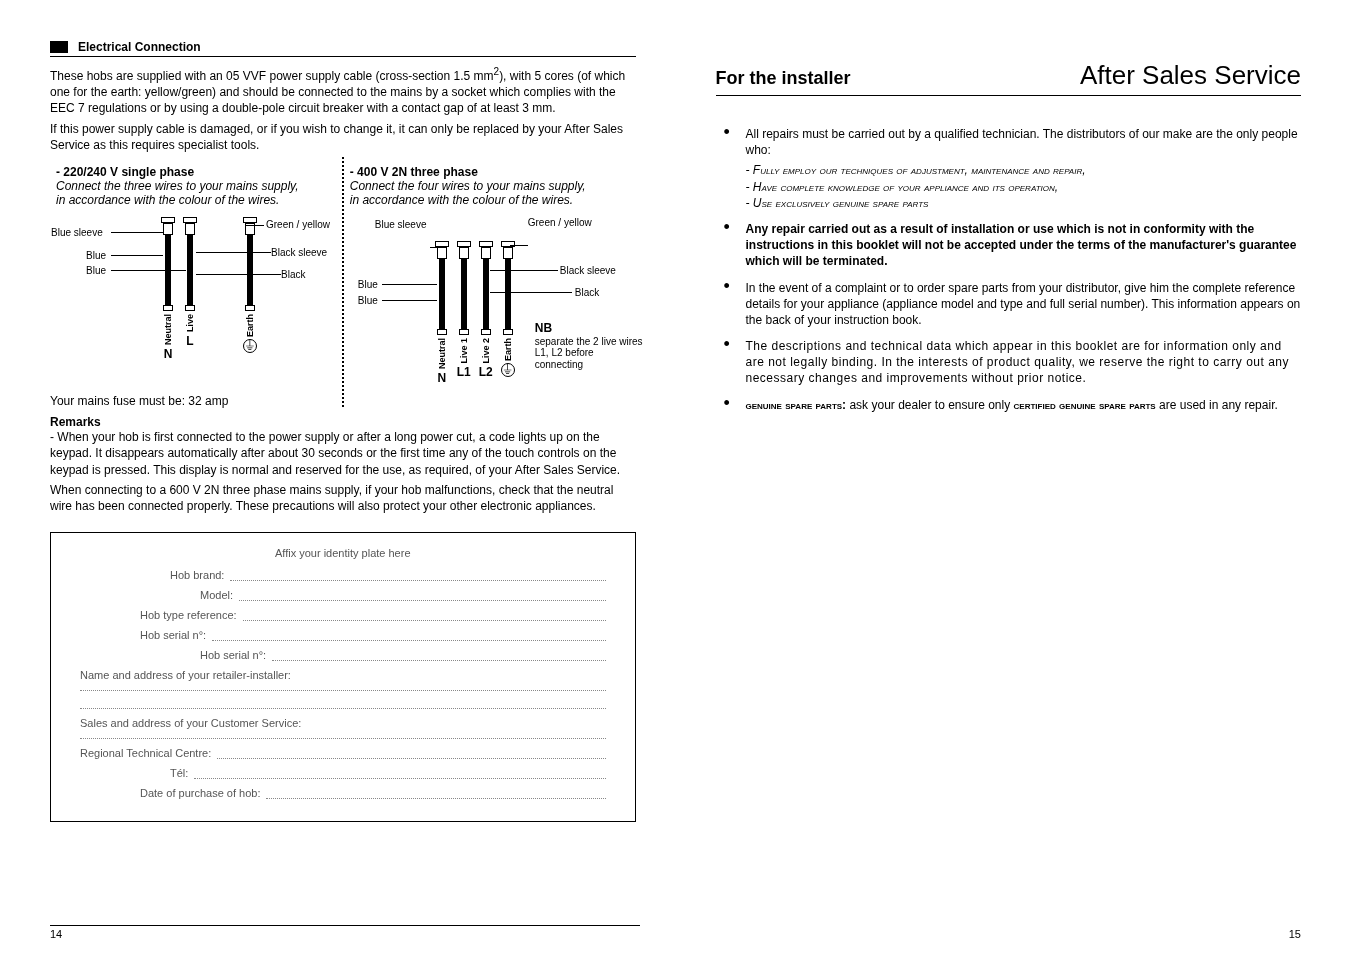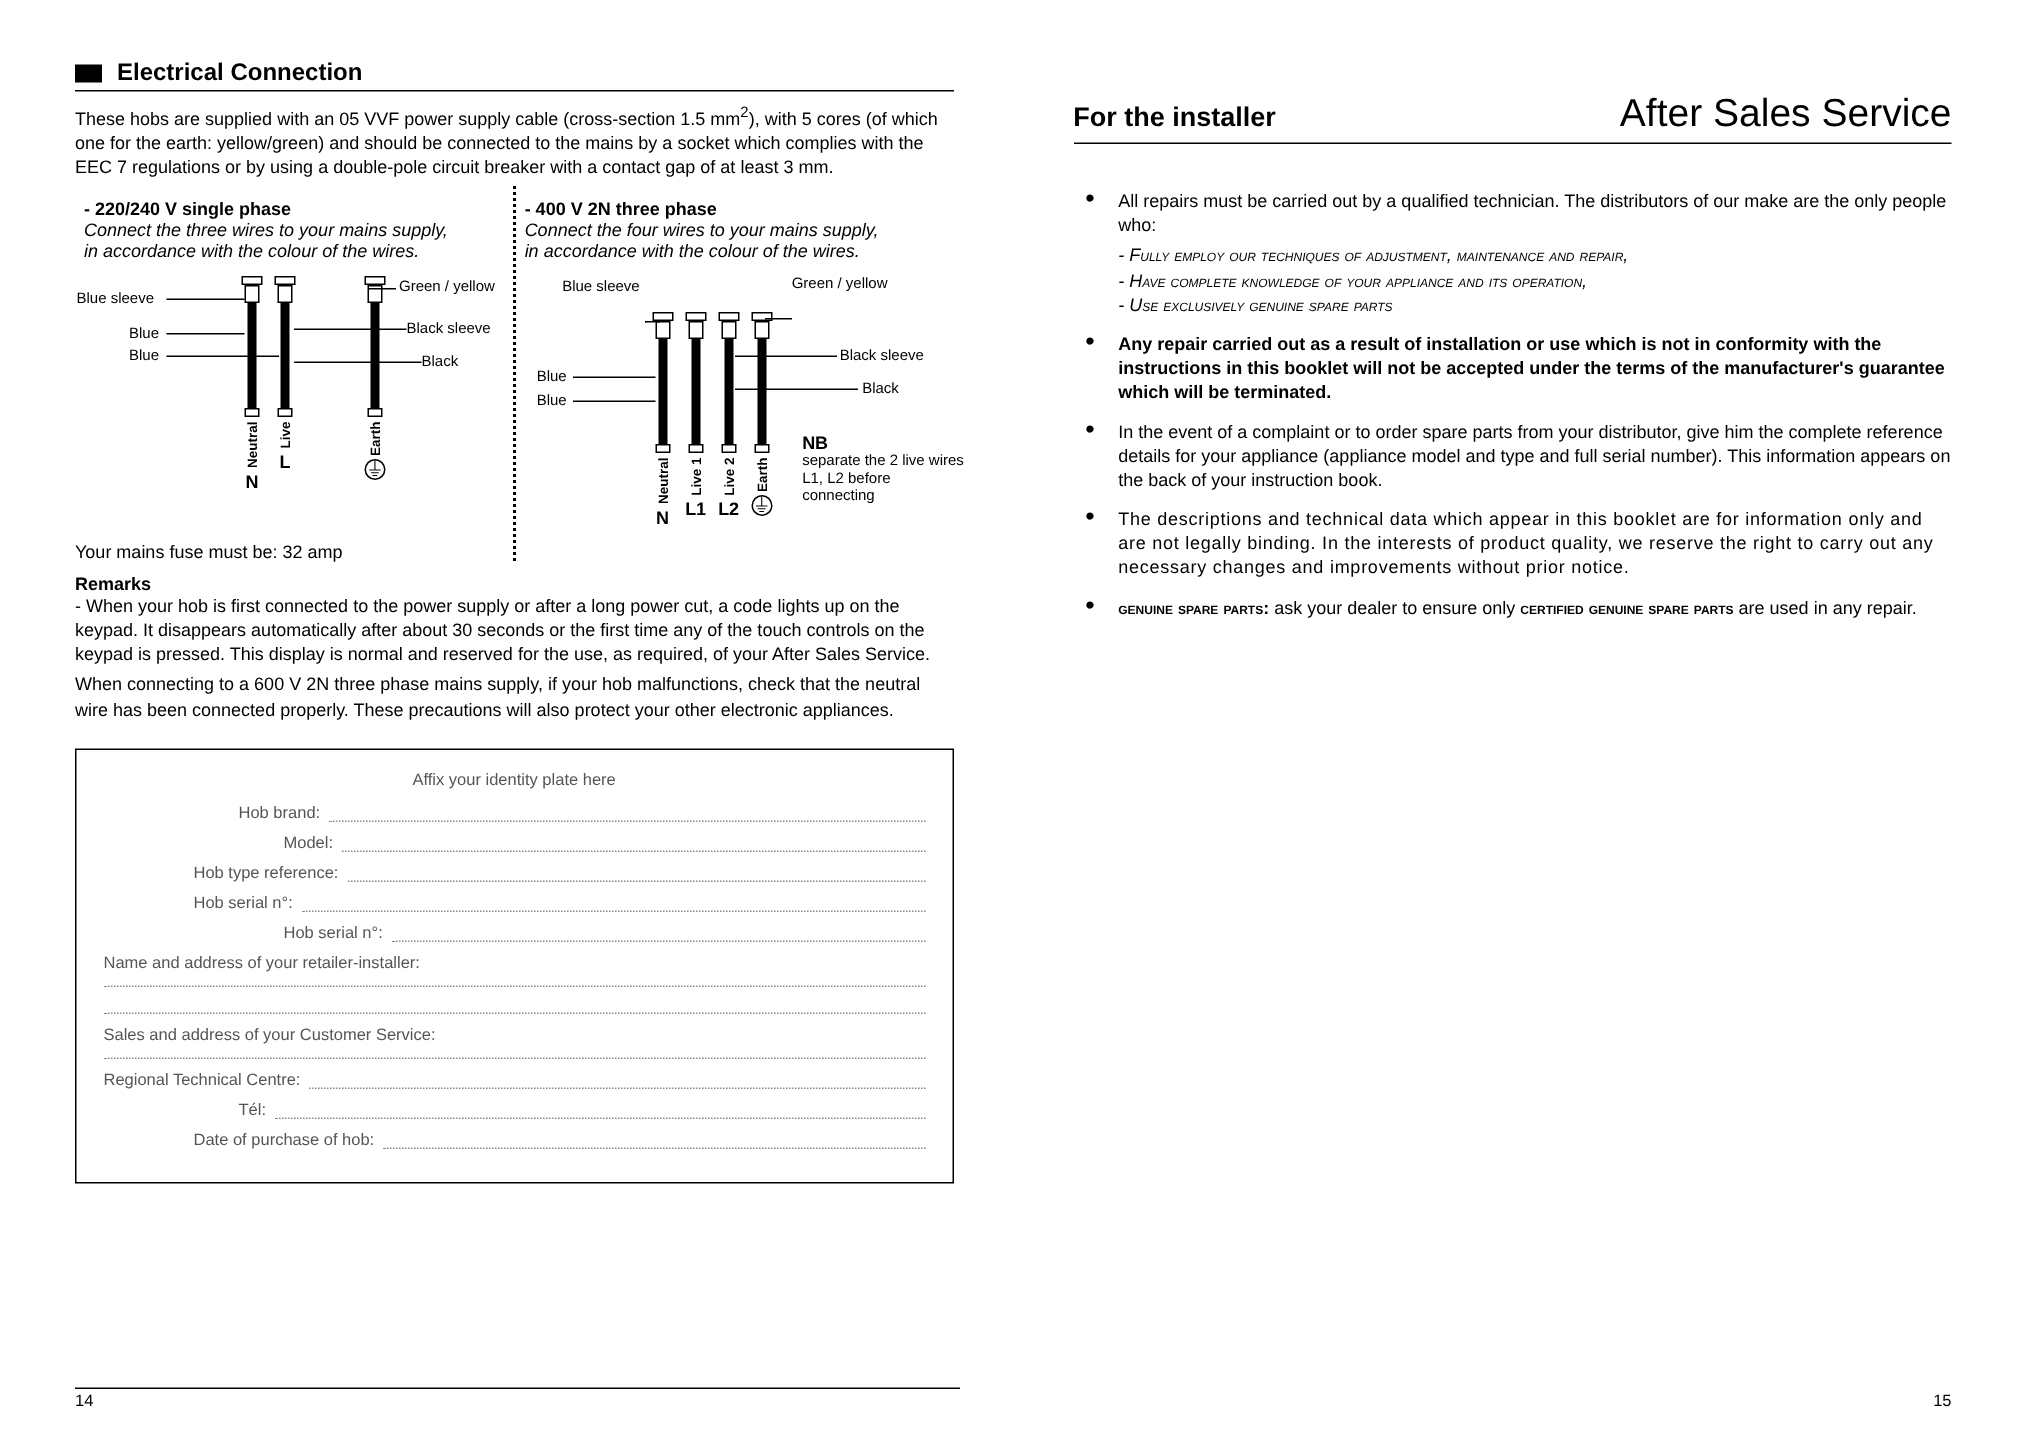--- a/index.html
+++ b/index.html
@@ -24,21 +24,21 @@
     align-items: center;
     gap: 10px;
     border-bottom: 1px solid #000;
     padding-bottom: 2px;
     margin-bottom: 8px;
   }
   .sec-mark {
     width: 18px; height: 12px; background:#000;
   }
   .sec-title {
-    font-size: 16px; font-weight: bold;
+    font-size: 12px; font-weight: bold;
   }
   p { margin: 0 0 4px 0; line-height: 1.35; }
   .sub-bold { font-weight: bold; margin-top: 8px; }
   .sub-italic { font-style: italic; font-size: 12px; }
   .columns2 { display:flex; gap: 0; }
   .half { flex:1; padding: 0 6px; }
   .half.right-half { border-left: 2px dotted #000; }
 
   
   .diagram {
@@ -103,21 +103,21 @@
     width: 110px;
   }
   .nb-head { font-weight:bold; font-size:12px; }
 
   .remarks-title { font-weight:bold; margin-top: 6px; }
 
   
   .id-box {
     border:1px solid #000;
     margin-top: 18px;
-    padding: 14px 18px;
+    padding: 14px 29px;
     font-size: 11px;
     color:#555;
   }
   .id-line { display:flex; align-items:flex-end; margin-bottom: 8px; white-space:nowrap; }
   .id-line .label { color:#555; }
   .id-line .dots {
     flex:1;
     border-bottom: 1px dotted #888;
     margin-left: 6px;
     height: 10px;
@@ -187,20 +187,21 @@
 <div class="col left-col">
 
   <div class="sec-header">
     <div class="sec-mark"></div>
     <div class="sec-title">Electrical Connection</div>
   </div>
 
   <p>
     <span>These hobs are supplied with an 05 VVF power supply cable (cross-section 1.5 mm</span><sup>2</sup><span>), with 5 cores (of which one for the earth: yellow/green) and should be connected to the mains by a socket which complies with the EEC 7 regulations or by using a double-pole circuit breaker with a contact gap of at least 3 mm.</span>
   </p>
+  <p>If this power supply cable is damaged, or if you wish to change it, it can only be replaced by your After Sales Service as this requires specialist tools.</p>
 
   <div class="columns2">
 
     <div class="half">
       <div class="sub-bold">- 220/240 V  single phase</div>
       <div class="sub-italic">Connect the three wires to your mains supply,</div>
       <div class="sub-italic">in accordance with the colour of the wires.</div>
 
       <div class="diagram">
         <div class="wire-block" style="left:105px;top:0;">

